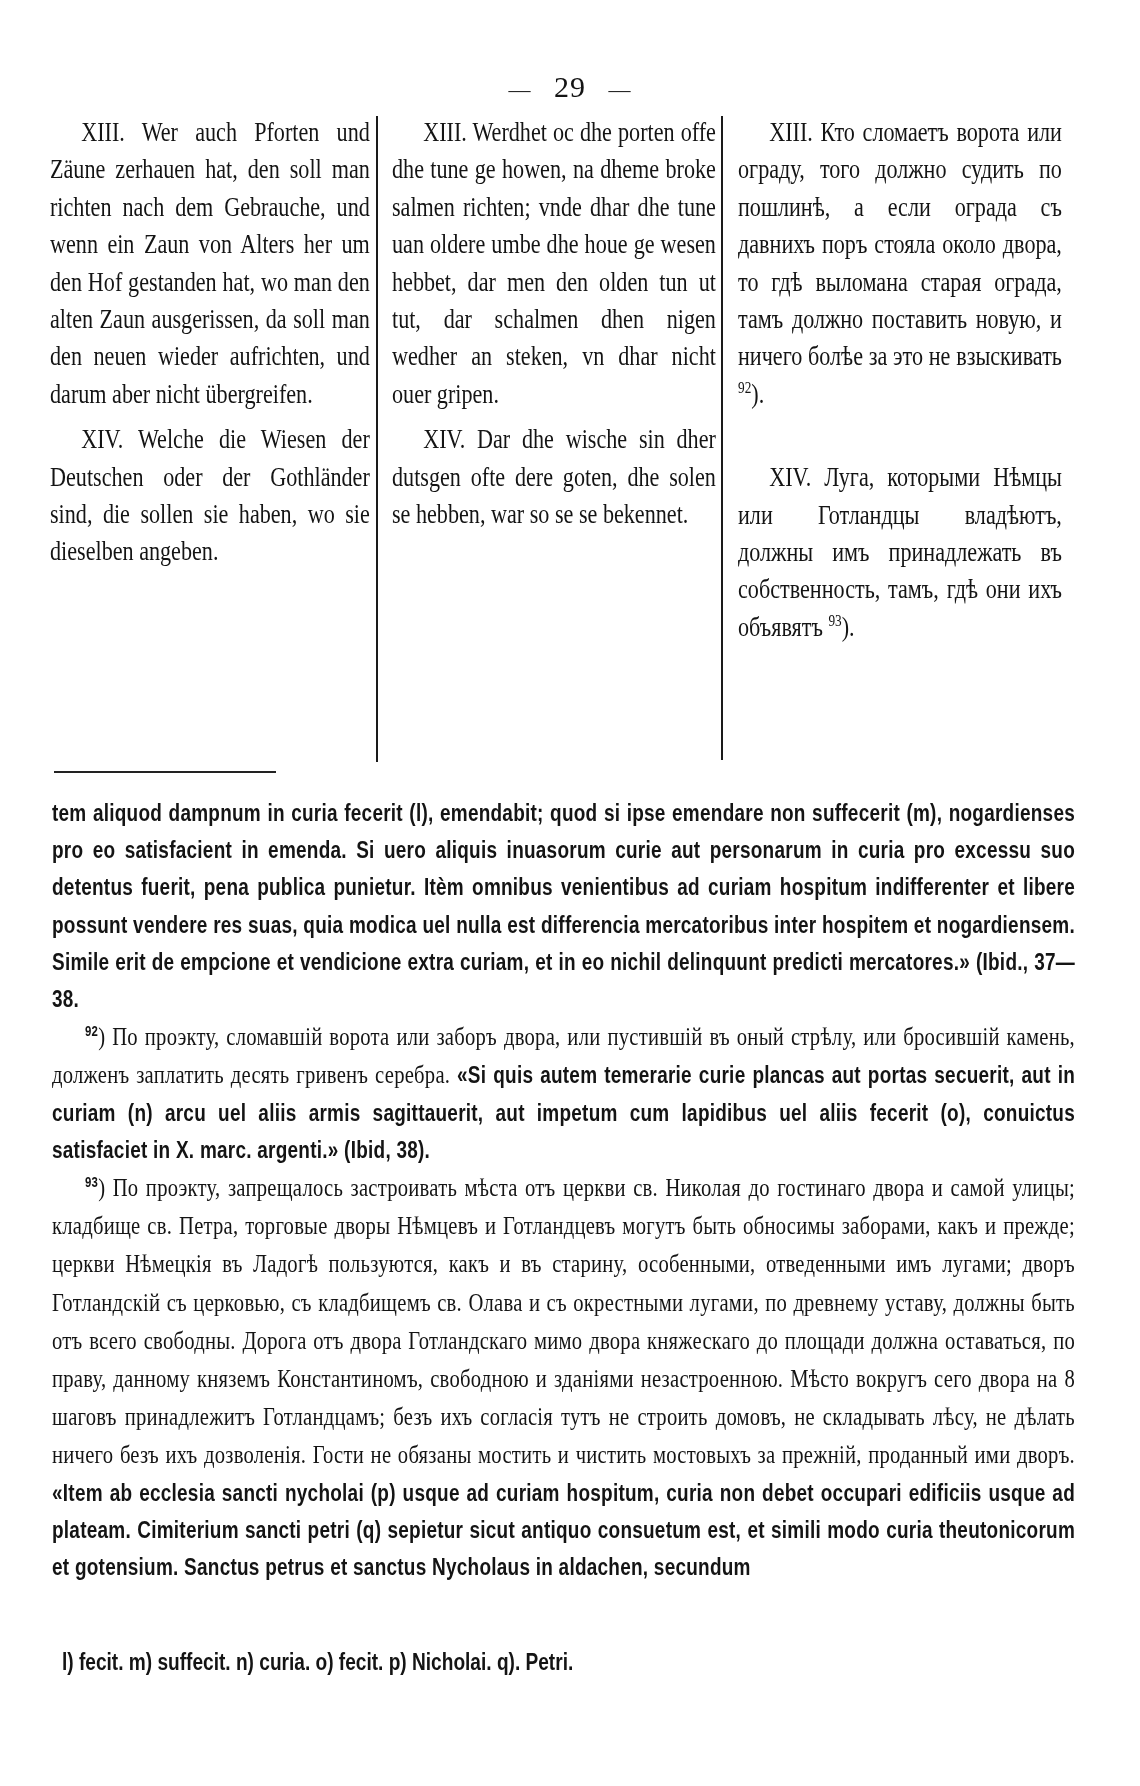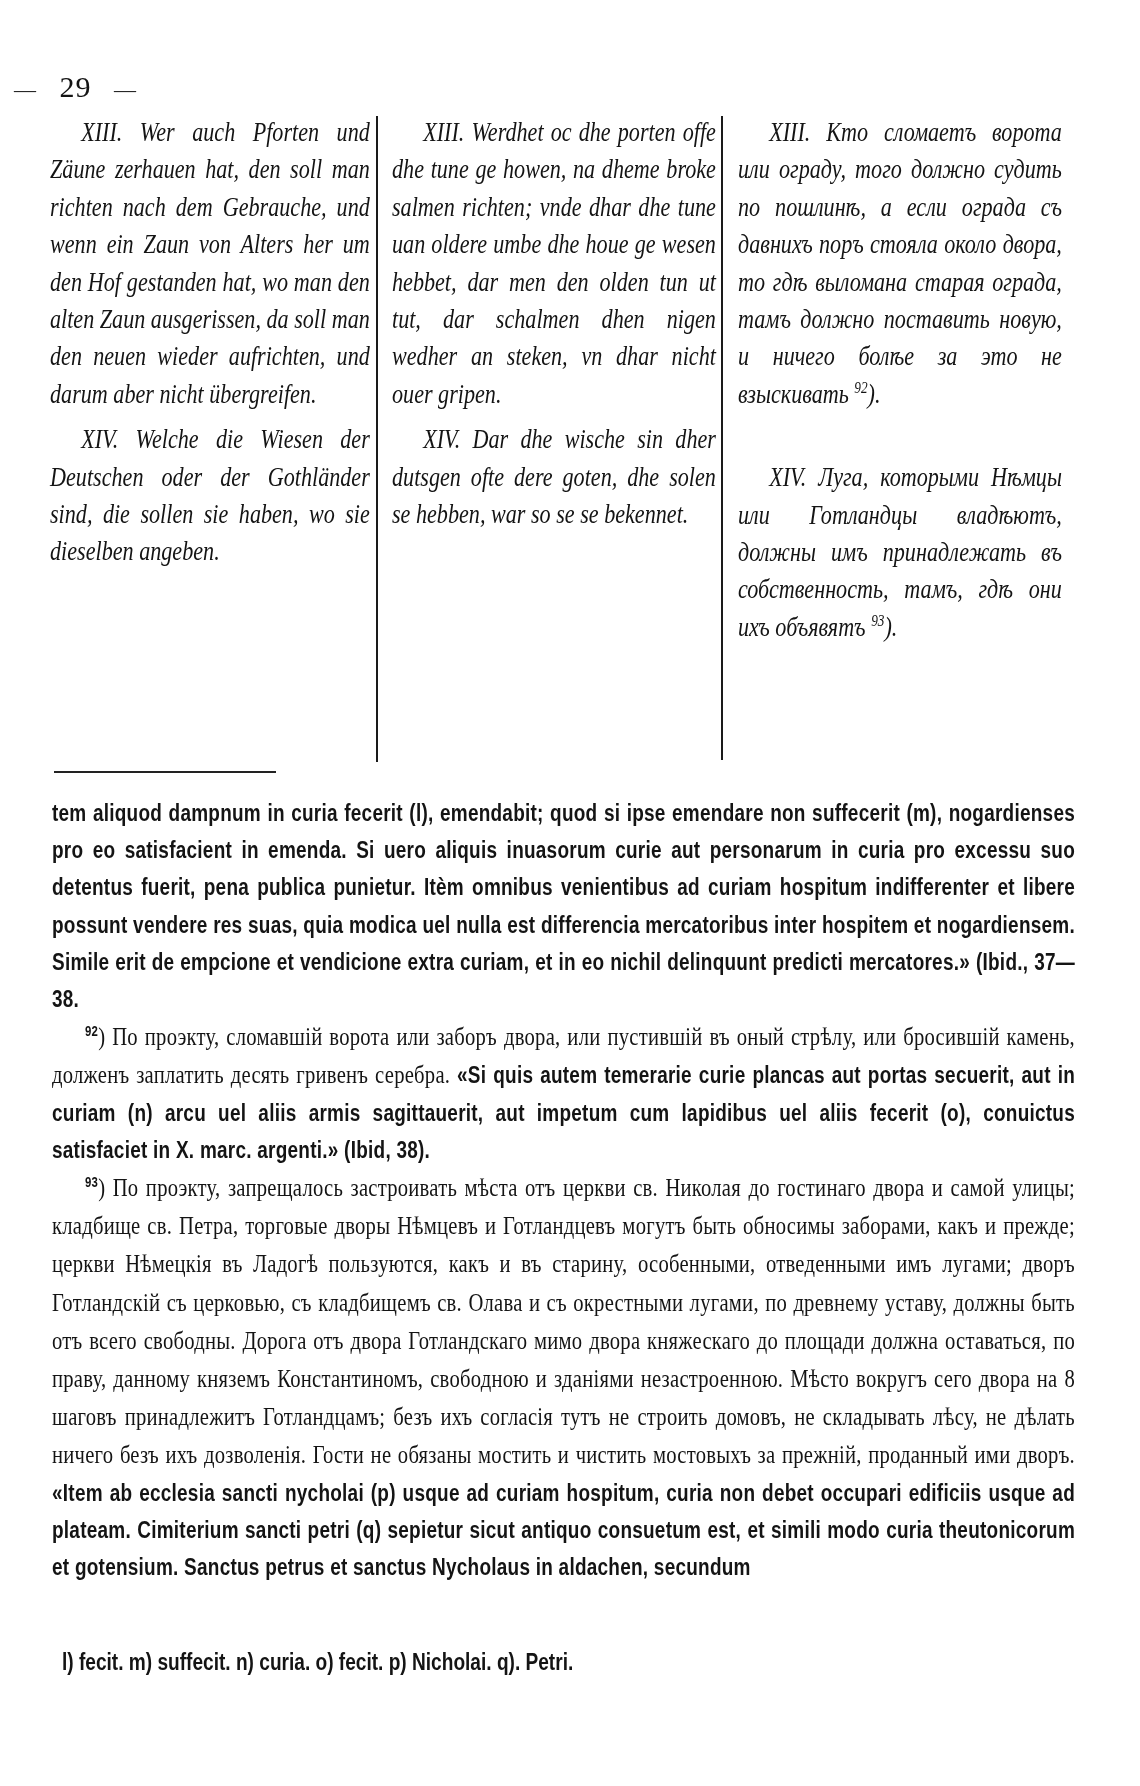--- a/index.html
+++ b/index.html
@@ -2,25 +2,25 @@
 <html><head>
 <meta charset="utf-8">
 <style>
   html, body { margin: 0; padding: 0; background: #ffffff; }
   body {
     width: 1140px; height: 1786px; position: relative; overflow: hidden;
     color: #141414;
     font-family: "Liberation Serif", "DejaVu Serif", serif;
   }
   .page-number {
-    position: absolute; top: 70px; left: 0; width: 1140px; text-align: left;
+    position: absolute; top: 70px; left: 0; width: 1140px; text-align: center;
     font-size: 30px; letter-spacing: 1px;
   }
   .page-number .dash { display: inline-block; margin: 0 14px; font-size: 22px; vertical-align: middle; }
-  .columns { position: absolute; top: 114px; left: 0; width: 1140px; height: 650px; font-style: italic; }
+  .columns { position: absolute; top: 114px; left: 0; width: 1140px; height: 650px; }
   .col {
     position: absolute; top: 0;
     font-size: 27px; line-height: 37.4px; text-align: justify;
     transform: scaleX(0.82); transform-origin: left top;
   }
   .col p { margin: 0; text-indent: 38px; }
   .col p.gap-before { margin-top: 8px; }
   .col p.gap-big { margin-top: 46px; }
   .col-1 { left: 50px; width: 390px; }
   .col-2 { left: 392px; width: 395px; }

